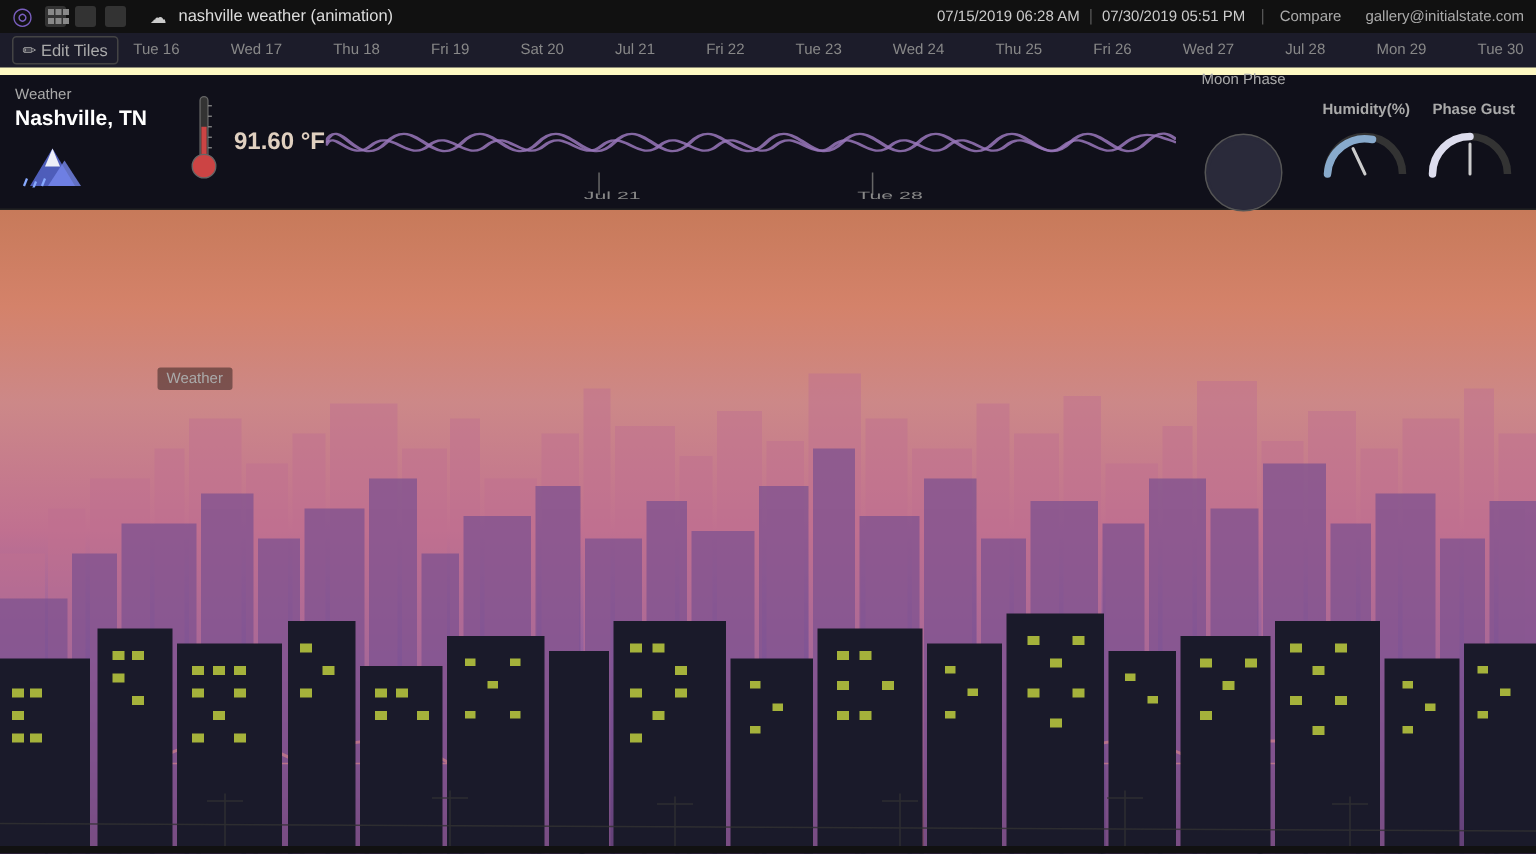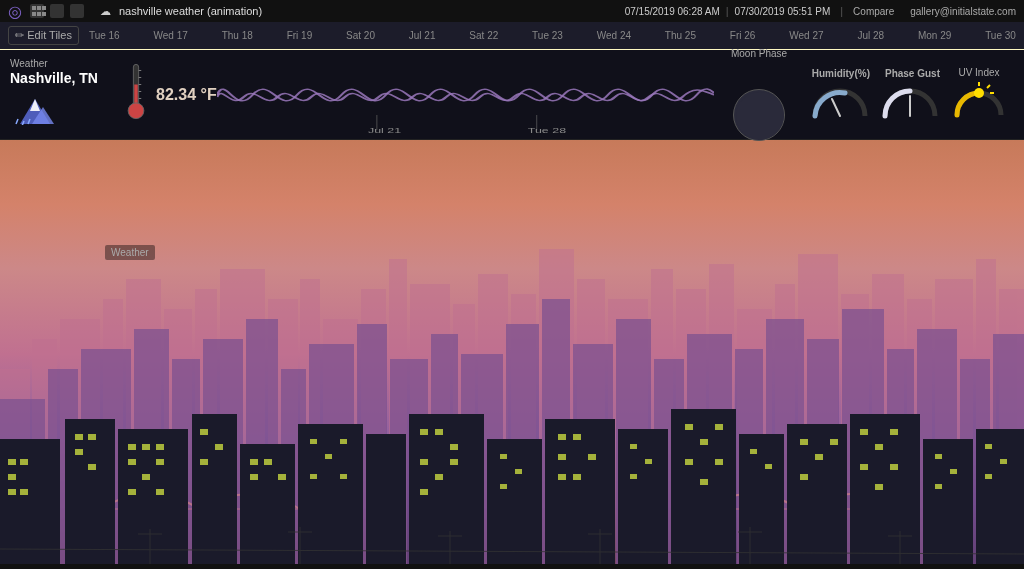--- a/index.html
+++ b/index.html
@@ -25,21 +25,21 @@
     #top-bar-left { display: flex; align-items: center; gap: 8px; }
     #top-bar-right { display: flex; align-items: center; gap: 6px; }
 
     
     #timeline-bar {
       height: 28px;
       background: #1c1c2a;
       display: flex;
       align-items: center;
       padding: 0 8px;
-      border-bottom: 1px solid #fef9c3;
+      border-bottom: 5px solid #fef9c3;
       position: relative;
     }
     #edit-tiles {
       color: #aaa;
       font-size: 11px;
       padding: 2px 6px;
       border: 1px solid #444;
       border-radius: 3px;
       cursor: pointer;
       white-space: nowrap;
@@ -243,21 +243,21 @@
 
 <div id="timeline-bar">
   <div id="edit-tiles">✏ Edit Tiles</div>
   <div id="timeline-dates">
   <span>Tue 16</span>
       <span>Wed 17</span>
       <span>Thu 18</span>
       <span>Fri 19</span>
       <span>Sat 20</span>
       <span>Jul 21</span>
-      <span>Sat 22</span>
+      <span>Fri 22</span>
       <span>Tue 23</span>
       <span>Wed 24</span>
       <span>Thu 25</span>
       <span>Fri 26</span>
       <span>Wed 27</span>
       <span>Jul 28</span>
       <span>Mon 29</span>
       <span>Tue 30</span>
     </div>
 </div>
@@ -291,21 +291,21 @@
       <rect x="14" y="28" width="4" height="25" fill="#cc4444"></rect>
 
       <circle cx="16" cy="58" r="9" fill="#cc4444" stroke="#666" stroke-width="1"></circle>
 
       <line x1="19" y1="12" x2="22" y2="12" stroke="#888" stroke-width="1"></line>
       <line x1="19" y1="20" x2="22" y2="20" stroke="#888" stroke-width="1"></line>
       <line x1="19" y1="28" x2="22" y2="28" stroke="#888" stroke-width="1"></line>
       <line x1="19" y1="36" x2="22" y2="36" stroke="#888" stroke-width="1"></line>
       <line x1="19" y1="44" x2="22" y2="44" stroke="#888" stroke-width="1"></line>
     </svg>
-    <span id="temp-text">82.34 °F</span>
+    <span id="temp-text">91.60 °F</span>
   </div>
 
   <div id="wave-block">
     <svg viewBox="0 0 280 80" preserveAspectRatio="none" style="width:100%;height:80px;">
       <defs>
         <style>
           .wave-line { fill: none; stroke: #9977bb; stroke-width: 1.5; opacity: 0.85; }
         </style>
       </defs>
 
@@ -344,32 +344,20 @@
   <div class="gauge-block">
     <span class="gauge-label">Phase Gust</span>
     <svg class="gauge-svg" viewBox="0 0 60 40">
       <path d="M5,35 A25,25 0 0,1 55,35" fill="none" stroke="#333" stroke-width="5"></path>
       <path d="M5,35 A25,25 0 0,1 30,10" fill="none" stroke="#ddddee" stroke-width="5" stroke-linecap="round"></path>
       <line x1="30" y1="35" x2="30" y2="15" stroke="#ccc" stroke-width="2" stroke-linecap="round"></line>
     </svg>
   </div>
 
 
-  <div id="uv-block">
-    <span id="uv-label">UV Index</span>
-    <svg width="50" height="42" viewBox="0 0 50 42">
-      <path d="M3,35 A22,22 0 0,1 47,35" fill="none" stroke="#333" stroke-width="5"></path>
-      <path d="M3,35 A22,22 0 0,1 25,13" fill="none" stroke="#e8b800" stroke-width="5" stroke-linecap="round"></path>
-      <circle cx="25" cy="13" r="5" fill="#ffdd00"></circle>
-
-      <line x1="25" y1="2" x2="25" y2="6" stroke="#ffdd00" stroke-width="2"></line>
-      <line x1="36" y1="5" x2="33" y2="8" stroke="#ffdd00" stroke-width="2"></line>
-      <line x1="40" y1="13" x2="36" y2="13" stroke="#ffdd00" stroke-width="2"></line>
-    </svg>
-  </div>
 
 </div>
 
 <div id="cityscape">
   <div id="sky"></div>
 
   <svg style="position:absolute;bottom:0;left:0;width:1024px;height:350px;" viewBox="0 0 1024 350" preserveAspectRatio="xMidYMax meet">
 
     <g opacity="0.5" fill="#c07090">
       <rect x="0" y="150" width="30" height="200"></rect>

